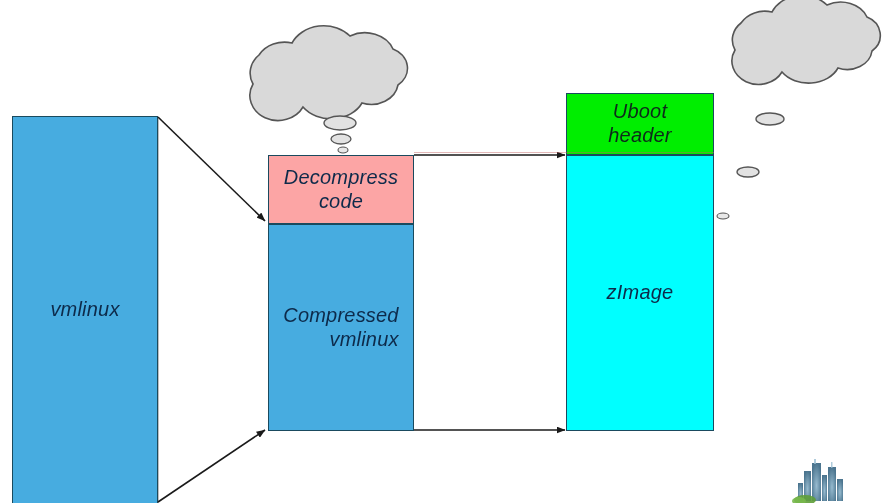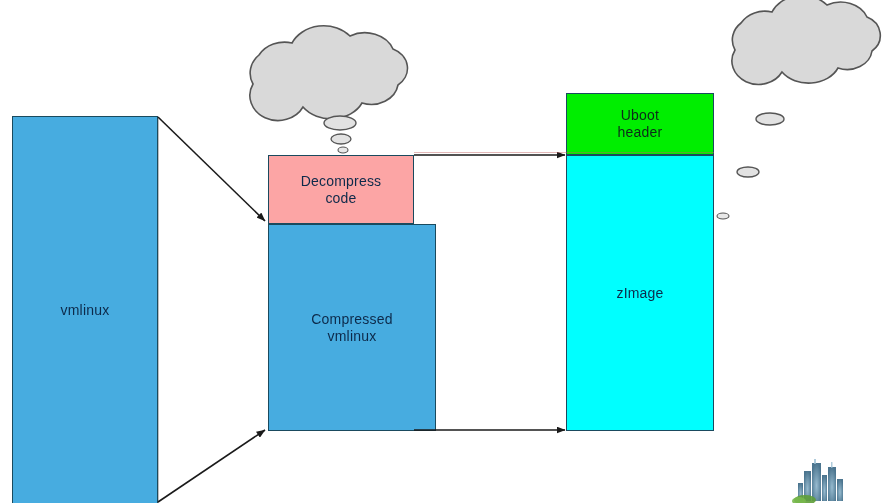--- a/index.html
+++ b/index.html
@@ -18,21 +18,22 @@
   .box {
     position: absolute;
     box-sizing: border-box;
     border: 1px solid #1a4a5e;
     display: flex;
     align-items: center;
     justify-content: center;
     text-align: center;
   }
   .box-label {
-    font-size: 14px;
+    font-style: italic;
+    font-size: 20px;
     color: #0d2a4a;
     line-height: 1.18;
     letter-spacing: 0.2px;
     white-space: pre-line;
   }
   #box-vmlinux {
     left: 12px;
     top: 116px;
     width: 146px;
     height: 388px;
@@ -42,23 +43,24 @@
   #box-decompress {
     left: 268px;
     top: 155px;
     width: 146px;
     height: 69px;
     background: #fca5a5;
   }
   #box-compressed {
     left: 268px;
     top: 224px;
-    width: 168px;
+    width: 146px;
     height: 207px;
     background: #47ACE0;
+    text-align: right;
   }
   #box-uboot-header {
     left: 566px;
     top: 93px;
     width: 148px;
     height: 62px;
     background: #00EE00;
   }
   #box-zimage {
     left: 566px;

